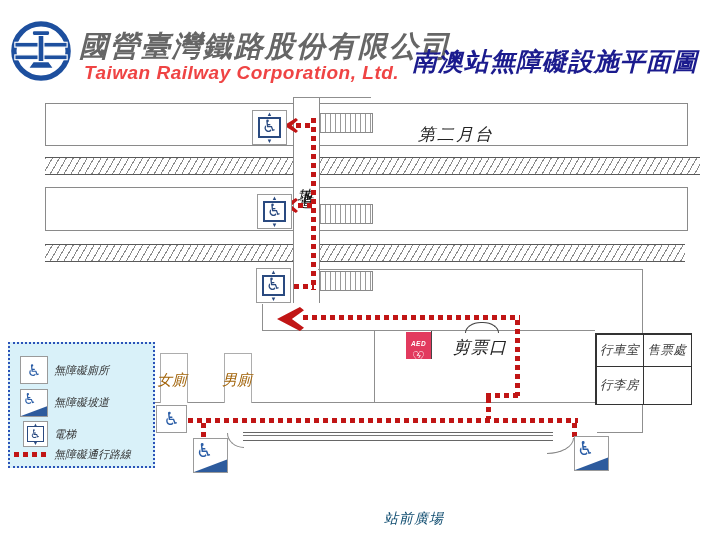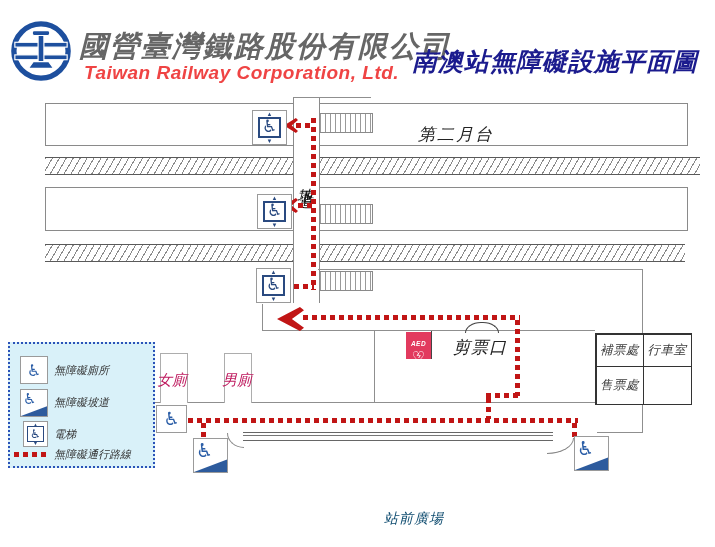--- a/index.html
+++ b/index.html
@@ -15,21 +15,21 @@
   .platform-label{font-size:17px;color:#222;letter-spacing:2px;white-space:nowrap;}
   .track{border-top:1.5px solid #5a5a5a;border-bottom:1.5px solid #5a5a5a;
          background:repeating-linear-gradient(120deg,#8a8a8a 0 1px,transparent 1px 6px);}
   .passage{background:#fff;border-left:1px solid #8a8a8a;border-right:1px solid #8a8a8a;border-top:1px solid #8a8a8a;}
   .underpass-label{writing-mode:vertical-rl;text-orientation:upright;font-size:15px;color:#111;letter-spacing:3px;}
   .stairs{border:1px solid #8a8a8a;background:repeating-linear-gradient(90deg,#9a9a9a 0 1px,transparent 1px 5px);}
   
   .wall{background:#8f8f8f;}
   .wall-dark{background:#444;}
   .stall{border:1px solid #adadad;border-bottom:none;background:#fff;}
-  .small-label{font-size:15px;color:#be185d;white-space:nowrap;}
+  .small-label{font-size:15px;color:#a16207;white-space:nowrap;}
   .gate-arc{border:1px solid #444;border-bottom:none;border-radius:16px 16px 0 0/11px 11px 0 0;}
   .gate-label{font-size:17px;color:#222;letter-spacing:1px;white-space:nowrap;}
   .bar{border-top:1px solid #666;border-bottom:1px solid #666;background:linear-gradient(#fff 0 2px,#777 2px 3px,#fff 3px 100%);}
   .door-arc-left{border:1px solid #888;border-top:none;border-right:none;border-radius:0 0 0 100%;}
   .door-arc-right{border:1px solid #888;border-top:none;border-left:none;border-radius:0 0 100% 0;}
   
   .rooms{display:grid;grid-template-columns:47px 48px;grid-template-rows:32px 38px;border:1px solid #333;background:#fff;}
   .rooms .cell{border:1px solid #333;display:flex;align-items:center;justify-content:center;
                font-size:12.5px;color:#3c3c3c;letter-spacing:.5px;margin:-.5px;background:#fff;}
   
@@ -103,23 +103,23 @@
 
   <div class="abs stall" style="left:160px;top:353px;width:26px;height:49px;"></div>
   <div class="abs stall" style="left:224px;top:353px;width:26px;height:49px;"></div>
   <div class="abs small-label" style="left:157px;top:371px;">女廁</div>
   <div class="abs small-label" style="left:222px;top:371px;">男廁</div>
 
   <div class="abs gate-arc" style="left:465px;top:322px;width:32px;height:10px;"></div>
   <div class="abs gate-label" style="left:453px;top:336px;">剪票口</div>
 
   <div class="abs rooms" style="left:595px;top:333px;">
-    <div class="cell">補票處</div>
     <div class="cell">行車室</div>
     <div class="cell">售票處</div>
+    <div class="cell">行李房</div>
   </div>
 
   <div class="abs bar" style="left:243px;top:432px;width:310px;height:7px;"></div>
   <div class="abs door-arc-left" style="left:227px;top:433px;width:16px;height:14px;"></div>
   <div class="abs door-arc-right" style="left:547px;top:438px;width:26px;height:15px;"></div>
 
   <div class="abs dots-v" style="left:311px;top:118px;height:172px;"></div>
   <div class="abs dots-h" style="left:296px;top:123px;width:17px;"></div>
   <div class="abs chev" style="left:284px;top:118px;width:14px;height:15px;"></div>
   <div class="abs dots-h" style="left:298px;top:203px;width:15px;"></div>

